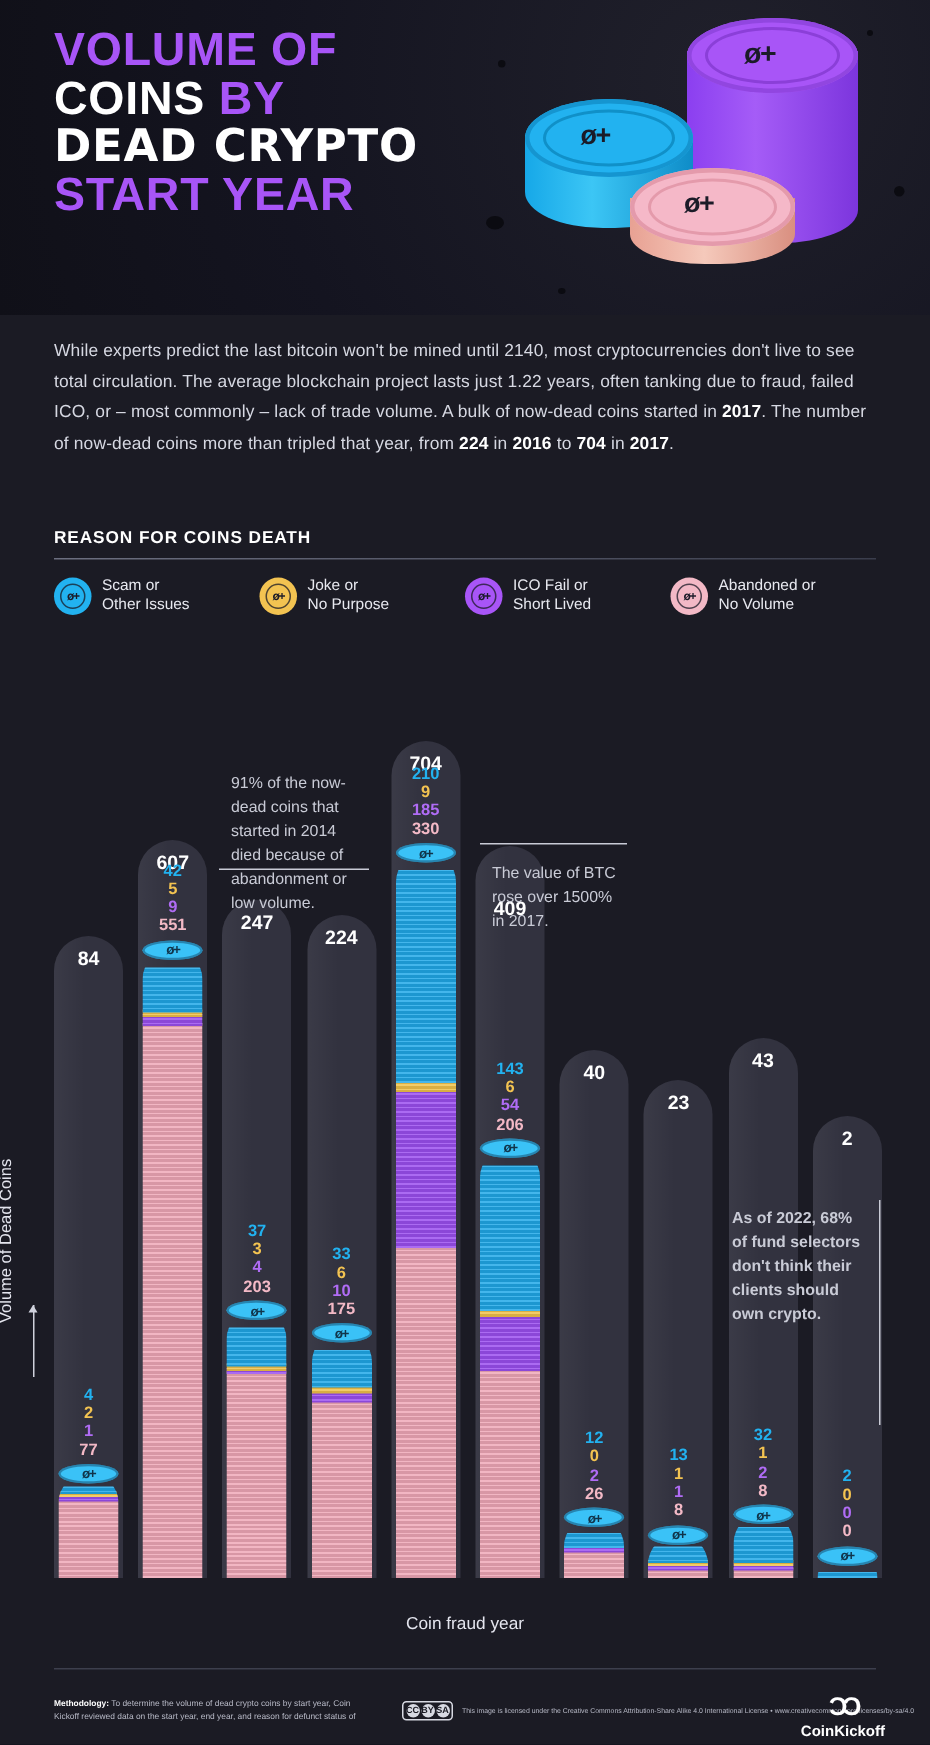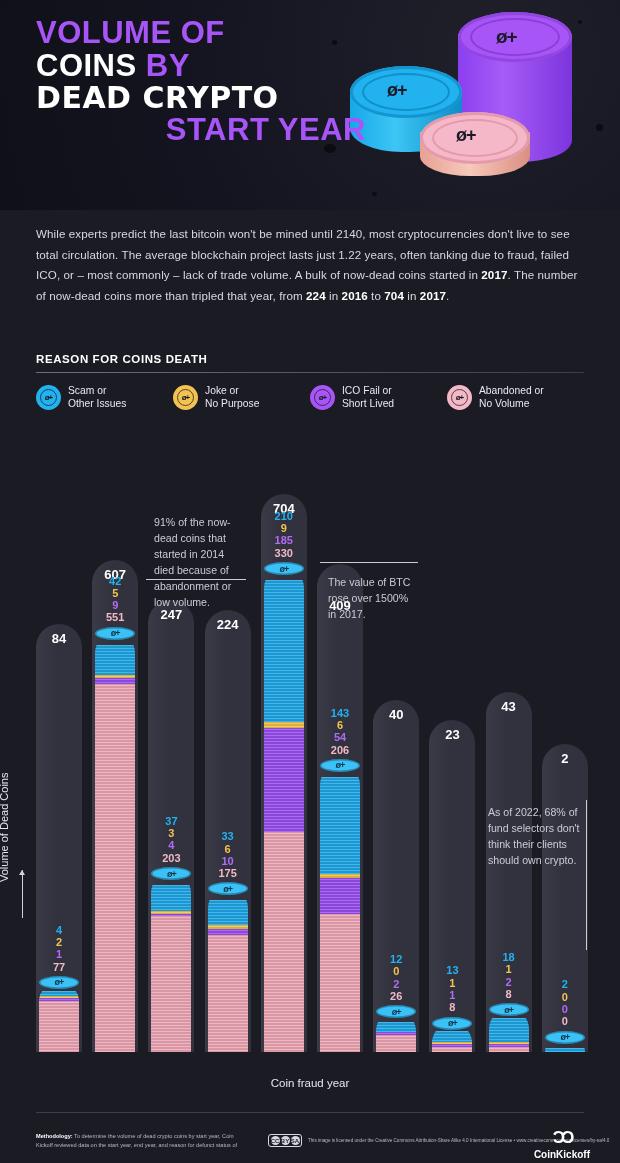--- a/index.html
+++ b/index.html
@@ -16,21 +16,21 @@
   
   .header { position:absolute; left:0; top:0; width:620px; height:210px;
             background:radial-gradient(circle at 78% 25%, #20202b 0%, #141420 60%, #101018 100%); overflow:hidden; }
   .speck { position:absolute; background:#0b0b11; border-radius:50%; }
   .title-wrap { position:absolute; left:36px; top:18px; width:330px; z-index:5; }
   .t-line { font-weight:900; letter-spacing:0.5px; line-height:0.96; }
   .t1 { font-size:31px; color:#a855f7; }
   .t2 { font-size:30px; color:#ffffff; margin-top:3px; font-family:"DejaVu Sans", sans-serif; }
   .t3 { font-size:31px; color:#ffffff; margin-top:3px; }
   .t3 .accent { color:#a855f7; }
-  .t4 { font-size:31px; color:#a855f7; margin-top:3px;text-align:right; }
+  .t4 { font-size:31px; color:#a855f7; margin-top:3px; }
 
   
   .coins { position:absolute; left:310px; top:4px; width:300px; height:200px; }
   .coin-face { position:absolute; border-radius:50%; }
   .ridge { position:absolute; border-radius:50% / 22%; }
   .glyph { position:absolute; font-weight:900; color:#1b1b28; font-size:12px; letter-spacing:-1px; }
 
   
   .intro { position:absolute; left:36px; top:224px; width:548px;
            font-size:11.6px; line-height:1.78; color:#d6d8e2; letter-spacing:0.1px; }
@@ -351,21 +351,21 @@
           </div>
           <div class="total" style="bottom: 338px;">43</div>
           <div class="stack" style="height: 42.7074px;">
             <div class="seg seg-aband" style="bottom: 0px; height: 7.34091px;"></div>
             <div class="seg seg-ico" style="bottom: 5.34091px; height: 4.5px;"></div>
             <div class="seg seg-joke" style="bottom: 7.84091px; height: 4.5px;"></div>
             <div class="seg seg-scam" style="bottom: 10.3409px; height: 23.3636px;"></div>
           </div>
           <div class="cap" style="bottom: 35.7074px; background: rgb(58, 194, 247);">ø+</div>
           <div class="vals" style="bottom: 51.7074px;">
-            <div class="v-scam">18</div>
+            <div class="v-scam">32</div>
             <div class="v-joke">1</div>
             <div class="v-ico">2</div>
             <div class="v-aband">8</div>
           </div>
         </div>
         <div class="col" style="left: 505.8px;">
           <div class="track" style="height: 308px;">
             <div class="track-sheen"></div>
           </div>
           <div class="total" style="bottom: 286px;">2</div>
@@ -382,21 +382,21 @@
         </div>
       </div>
 
     <div class="note-rule" style="left:146px; top:127px; width:100px;"></div>
     <div class="note" style="left:154px; top:62px; width:88px;">91% of the now-dead coins that started in 2014 died because of abandonment or low volume.</div>
 
     <div class="note-rule" style="left:320px; top:110px; width:98px;"></div>
     <div class="note" style="left:328px; top:122px; width:90px;">The value of BTC rose over 1500% in 2017.</div>
 
     <div class="note-vrule" style="left:586px; top:348px; height:150px;"></div>
-    <div class="note" style="left:488px; top:352px; width:92px;">As of 2022, 68% of fund selectors don't think their clients should own crypto.</div>
+    <div class="note" style="left:488px; top:352px; width:92px;font-weight:bold;">As of 2022, 68% of fund selectors don't think their clients should own crypto.</div>
 
     <div class="xaxis-title">Coin fraud year</div>
     <div class="yaxis-arrow"></div>
     <div class="yaxis-title">Volume of Dead Coins</div>
   </div>
 
   <div class="foot-rule"></div>
   <div class="method">
     <b>Methodology:</b><span> To determine the volume of dead crypto coins by start year, Coin Kickoff reviewed data on the start year, end year, and reason for defunct status of</span>
   </div>

